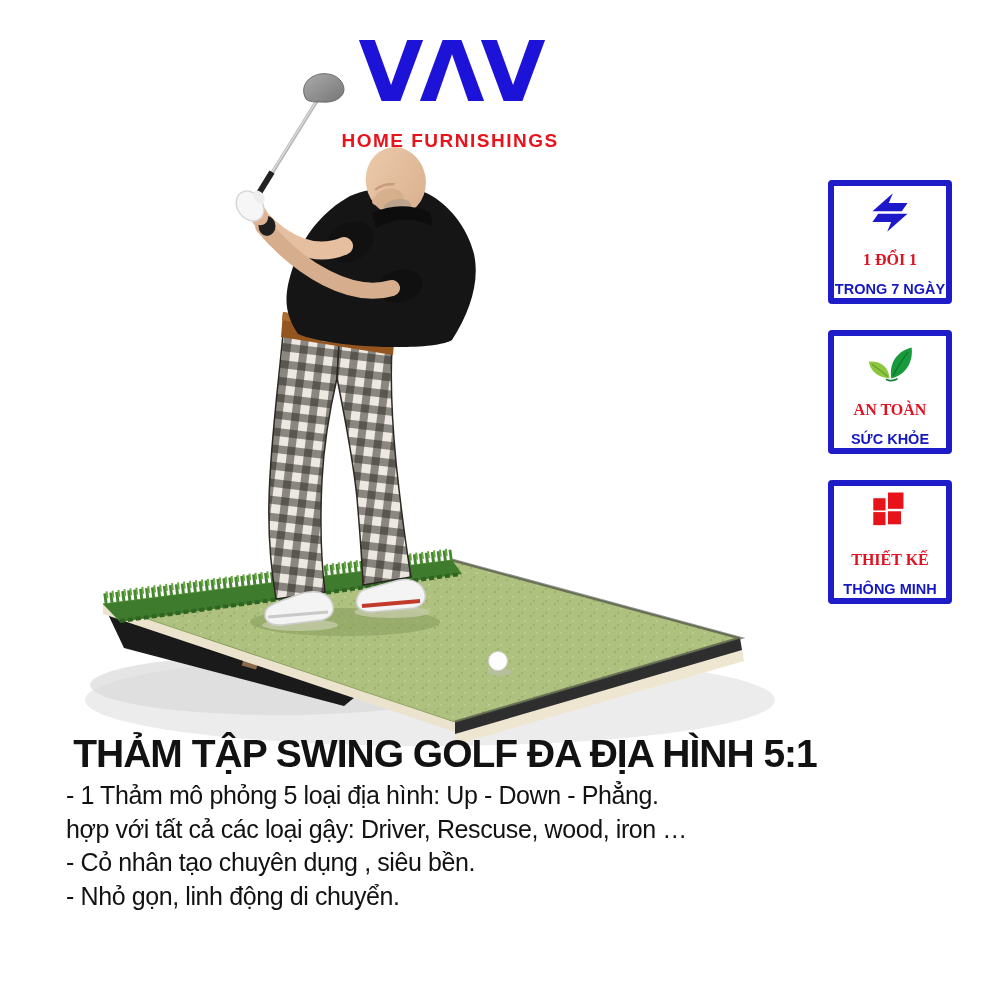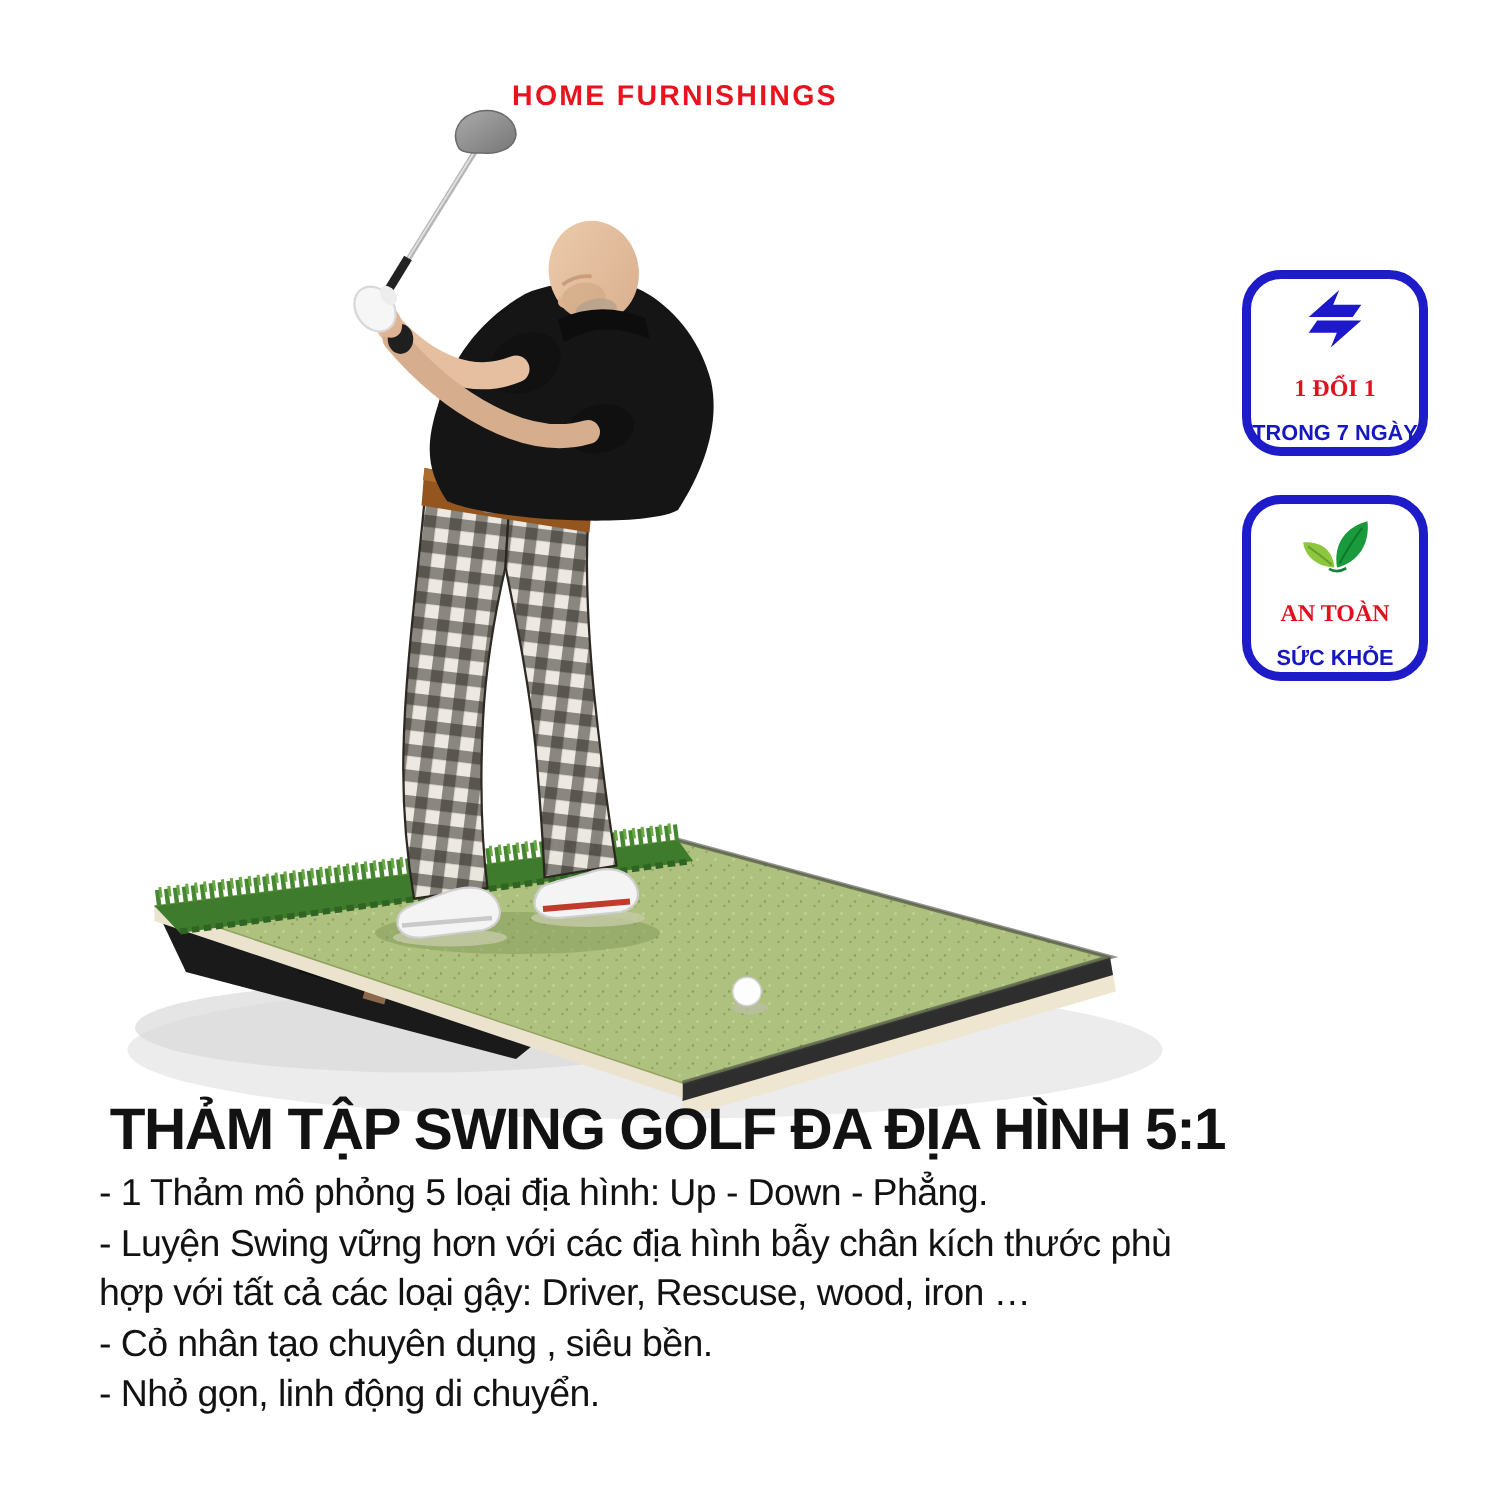--- a/index.html
+++ b/index.html
@@ -18,21 +18,21 @@
              color:var(--brand_blue);font-family:"DejaVu Sans","Liberation Sans",sans-serif;}
   .logo-sub{margin-top:20px;font-weight:700;font-size:19px;letter-spacing:1.5px;
             color:var(--brand_red);}
 
   
   .scene{position:absolute;left:0;top:0;width:1000px;height:1000px;z-index:1;}
 
   
   .badges{position:absolute;top:180px;right:48px;width:124px;z-index:2;}
   .badge{width:124px;height:124px;border:6px solid var(--badge_border);
-         border-radius:26px;background:#fff;display:flex;flex-direction:column;
+         border-radius:4px;background:#fff;display:flex;flex-direction:column;
          align-items:center;justify-content:center;margin-bottom:26px;gap:12px;}
   .badge svg{display:block;}
   .badge-l1{font-family:"Liberation Serif","DejaVu Serif",serif;font-weight:700;
             font-size:16px;line-height:18px;color:var(--badge_red);white-space:nowrap;}
   .badge-l2{font-family:Liberation Sans, sans-serif;font-weight:700;
             font-size:14.5px;line-height:17px;color:var(--badge_blue);white-space:nowrap;}
 
   
   .caption{position:absolute;left:55px;top:732px;width:780px;z-index:2;}
   .title{font-size:39px;font-weight:700;letter-spacing:-1px;text-align:center;
@@ -168,20 +168,21 @@
       <ellipse cx="393" cy="207" rx="14" ry="8" fill="#b5a18c" opacity="0.8"></ellipse>
       <path d="M 374,186 Q 384,181 394,184" stroke="#c79d7d" stroke-width="2.5" fill="none"></path>
       <path d="M 371,193 Q 366,199 373,202 Z" fill="#dfb392"></path>
     </g>
 
     <path d="M 372,213 Q 400,200 430,212 L 433,226 Q 402,212 376,228 Z" fill="#0d0d0d"></path>
   </g>
 </svg>
 
 <div class="logo">
+  <div class="logo-main">VΛV</div>
   <div class="logo-sub">HOME FURNISHINGS</div>
 </div>
 
 <div class="badges">
 
   <div class="badge">
     <svg width="62" height="60" viewBox="0 0 130 130">
       <path d="M 22,62 L 72,18 L 62,42 L 108,42 L 94,62 Z" fill="#1d18c9"></path>
       <path d="M 108,68 L 58,112 L 68,88 L 22,88 L 36,68 Z" fill="#1d18c9"></path>
     </svg>
@@ -194,24 +195,33 @@
       <path d="M 64,96 C 38,94 20,80 17,58 C 44,56 62,70 64,96 Z" fill="#8dc63f"></path>
       <path d="M 24,64 C 38,74 52,84 60,92" stroke="#699f2c" stroke-width="3" fill="none"></path>
       <path d="M 68,96 C 62,60 82,34 114,26 C 118,60 100,88 68,96 Z" fill="#199a3c"></path>
       <path d="M 72,90 C 82,70 94,52 106,36" stroke="#0c792a" stroke-width="3" fill="none"></path>
       <path d="M 56,98 Q 68,105 82,97" stroke="#17803a" stroke-width="4" fill="none"></path>
     </svg>
     <div class="badge-l1">AN TOÀN</div>
     <div class="badge-l2">SỨC KHỎE</div>
   </div>
 
+  <div class="badge">
+    <svg width="58" height="58" viewBox="0 0 130 130" fill="#e8121b">
+      <rect x="24" y="30" width="30" height="30"></rect>
+      <rect x="24" y="64" width="30" height="32"></rect>
+      <rect x="60" y="16" width="38" height="40"></rect>
+      <rect x="60" y="62" width="32" height="32"></rect>
+    </svg>
+    <div class="badge-l1">THIẾT KẾ</div>
+    <div class="badge-l2">THÔNG MINH</div>
+  </div>
 </div>
 
 <div class="caption">
   <div class="title">THẢM TẬP SWING GOLF ĐA ĐỊA HÌNH 5:1</div>
   <div class="features">
     <div class="feature-line">- 1 Thảm mô phỏng 5 loại địa hình: Up - Down - Phẳng.</div>
-    <div class="feature-line">- Luyện Swing vững hơn với các địa hình bẫy chân kích thước phù</div>
     <div class="feature-line">hợp với tất cả các loại gậy: Driver, Rescuse, wood, iron …</div>
     <div class="feature-line">- Cỏ nhân tạo chuyên dụng , siêu bền.</div>
     <div class="feature-line">- Nhỏ gọn, linh động di chuyển.</div>
   </div>
 </div>
 
 </body></html>

